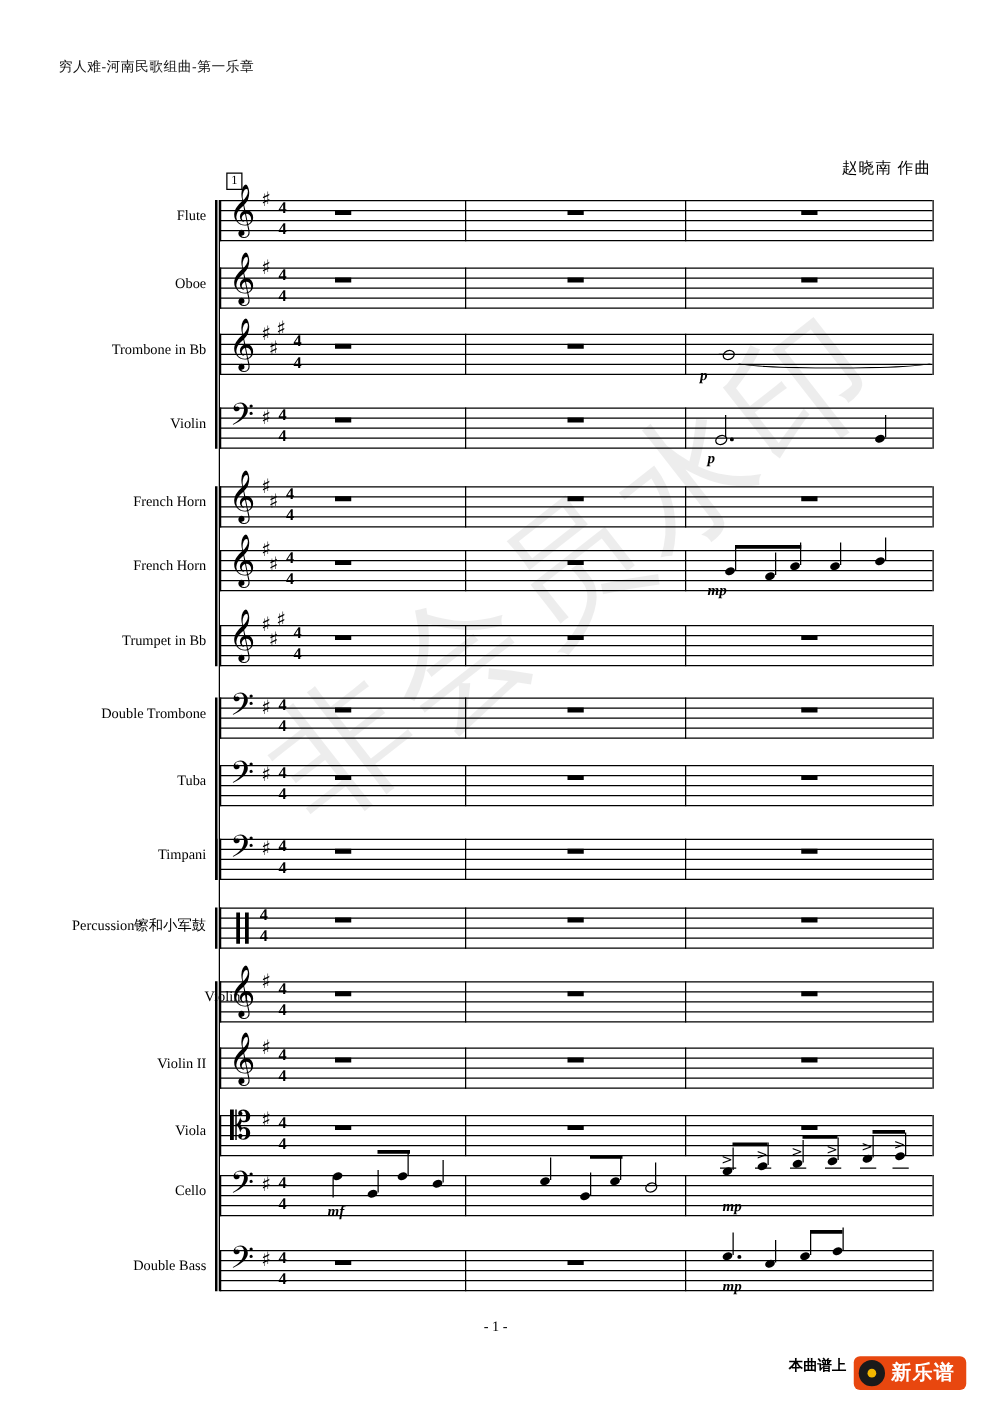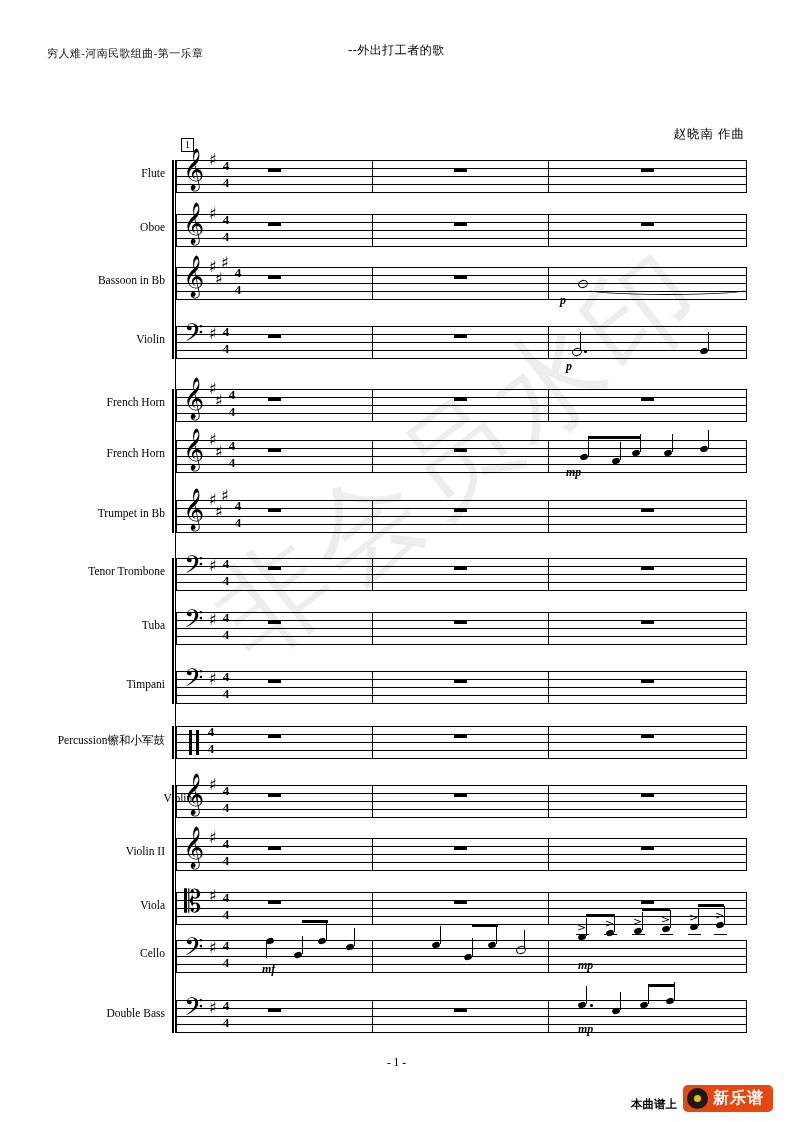--- a/index.html
+++ b/index.html
@@ -221,21 +221,21 @@
     top: 1056px;
     width: 793px;
     text-align: center;
     font-size: 11.5px;
   }
   .footer-brand {
     position: absolute;
     right: 20px;
     bottom: 10px;
     display: flex;
-    align-items: flex-end;
+    align-items: flex-start;
     gap: 6px;
   }
   .footer-note {
     font-size: 11.5px;
     font-weight: bold;
     color: #000;
   }
   .brand-badge {
     display: flex;
     align-items: center;
@@ -266,21 +266,20 @@
     letter-spacing: 1px;
     font-family: "Liberation Sans", sans-serif;
   }
 </style>
 </head>
 <body>
 
 <div class="header-left">穷人难-河南民歌组曲-第一乐章</div>
 
 <div class="title-block">
-  <div class="title-sub1">--外出打工者的歌</div>
 </div>
 <div class="composer">赵晓南  作曲</div>
 
 <div id="score">
     <div class="inst-label" style="top: 167px; right: 628px;">Flute</div>
     <div class="staff" style="top: 160px;">
       <div class="ln l0"></div>
       <div class="ln l1"></div>
       <div class="ln l2"></div>
       <div class="ln l3"></div>
@@ -309,21 +308,21 @@
     <div class="barline" style="left: 372px; top: 214px; height: 33px; width: 1px;"></div>
     <div class="barline" style="left: 548px; top: 214px; height: 33px; width: 1px;"></div>
     <div class="barline" style="left: 746px; top: 214px; height: 33px; width: 1.4px;"></div>
     <div class="clef treble" style="left: 183px; top: 205px;">𝄞</div>
     <div class="ksharp" style="left: 209px; top: 206px;">♯</div>
     <div class="timesig" style="left: 219px; top: 213px;">4</div>
     <div class="timesig" style="left: 219px; top: 230px;">4</div>
     <div class="mrest" style="left: 268px; top: 222px;"></div>
     <div class="mrest" style="left: 454px; top: 222px;"></div>
     <div class="mrest" style="left: 641px; top: 222px;"></div>
-    <div class="inst-label" style="top: 274px; right: 628px;">Bassoon in Bb</div>
+    <div class="inst-label" style="top: 274px; right: 628px;">Trombone in Bb</div>
     <div class="staff" style="top: 267px;">
       <div class="ln l0"></div>
       <div class="ln l1"></div>
       <div class="ln l2"></div>
       <div class="ln l3"></div>
       <div class="ln l4"></div>
     </div>
     <div class="barline" style="left: 176px; top: 267px; height: 33px; width: 1px;"></div>
     <div class="barline" style="left: 372px; top: 267px; height: 33px; width: 1px;"></div>
     <div class="barline" style="left: 548px; top: 267px; height: 33px; width: 1px;"></div>
@@ -407,21 +406,21 @@
     <div class="barline" style="left: 746px; top: 500px; height: 33px; width: 1.4px;"></div>
     <div class="clef treble" style="left: 183px; top: 491px;">𝄞</div>
     <div class="ksharp" style="left: 209px; top: 492px;">♯</div>
     <div class="ksharp" style="left: 215px; top: 504px;">♯</div>
     <div class="ksharp" style="left: 221px; top: 488px;">♯</div>
     <div class="timesig" style="left: 231px; top: 499px;">4</div>
     <div class="timesig" style="left: 231px; top: 516px;">4</div>
     <div class="mrest" style="left: 268px; top: 508px;"></div>
     <div class="mrest" style="left: 454px; top: 508px;"></div>
     <div class="mrest" style="left: 641px; top: 508px;"></div>
-    <div class="inst-label" style="top: 565px; right: 628px;">Tenor Trombone</div>
+    <div class="inst-label" style="top: 565px; right: 628px;">Double Trombone</div>
     <div class="staff" style="top: 558px;">
       <div class="ln l0"></div>
       <div class="ln l1"></div>
       <div class="ln l2"></div>
       <div class="ln l3"></div>
       <div class="ln l4"></div>
     </div>
     <div class="barline" style="left: 176px; top: 558px; height: 33px; width: 1px;"></div>
     <div class="barline" style="left: 372px; top: 558px; height: 33px; width: 1px;"></div>
     <div class="barline" style="left: 548px; top: 558px; height: 33px; width: 1px;"></div>

